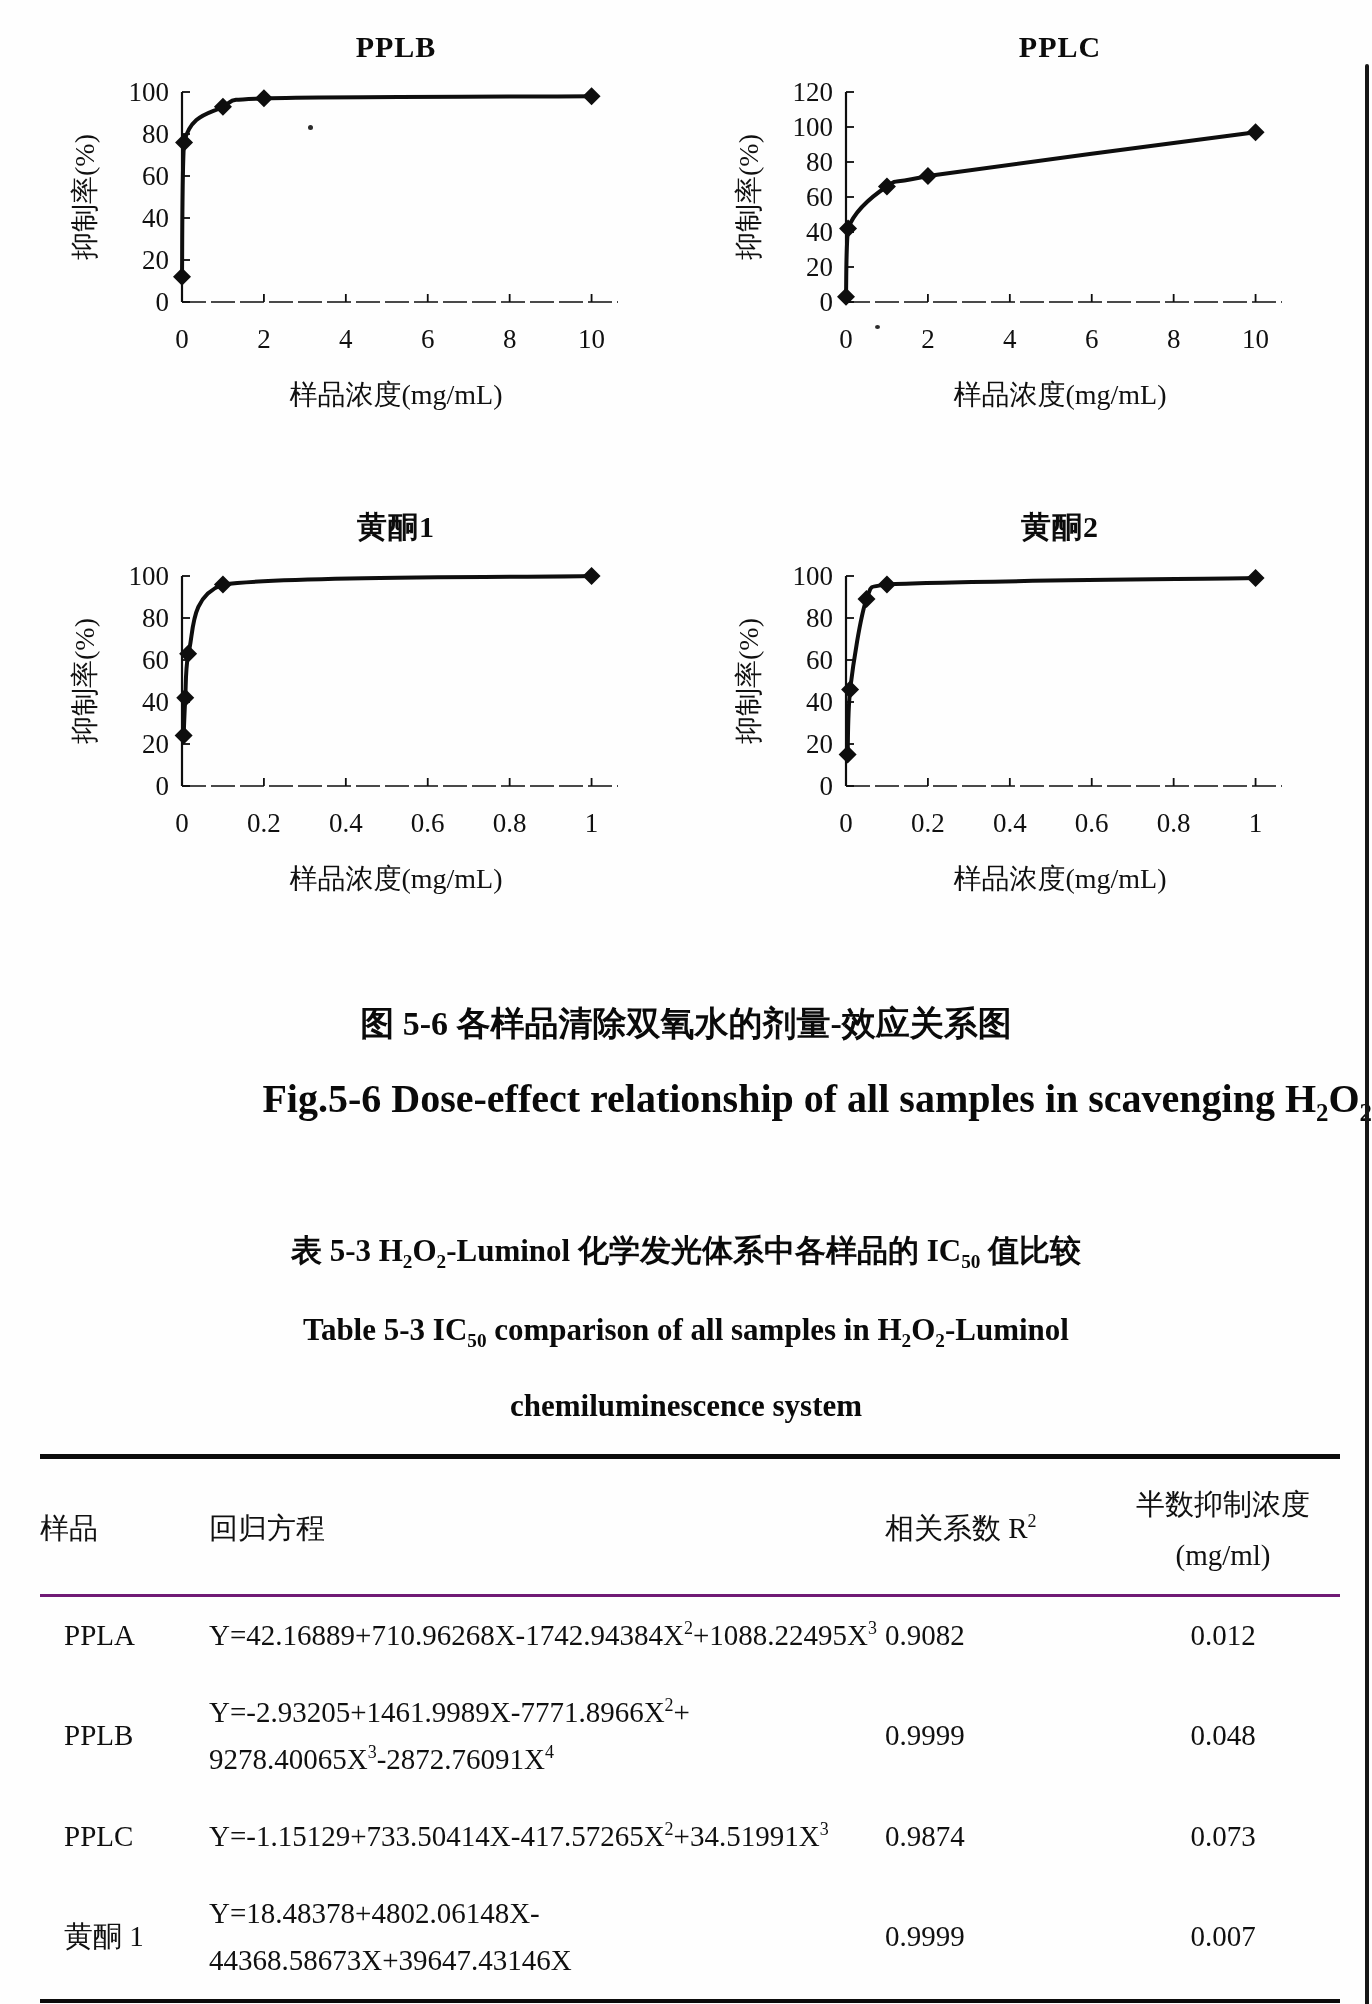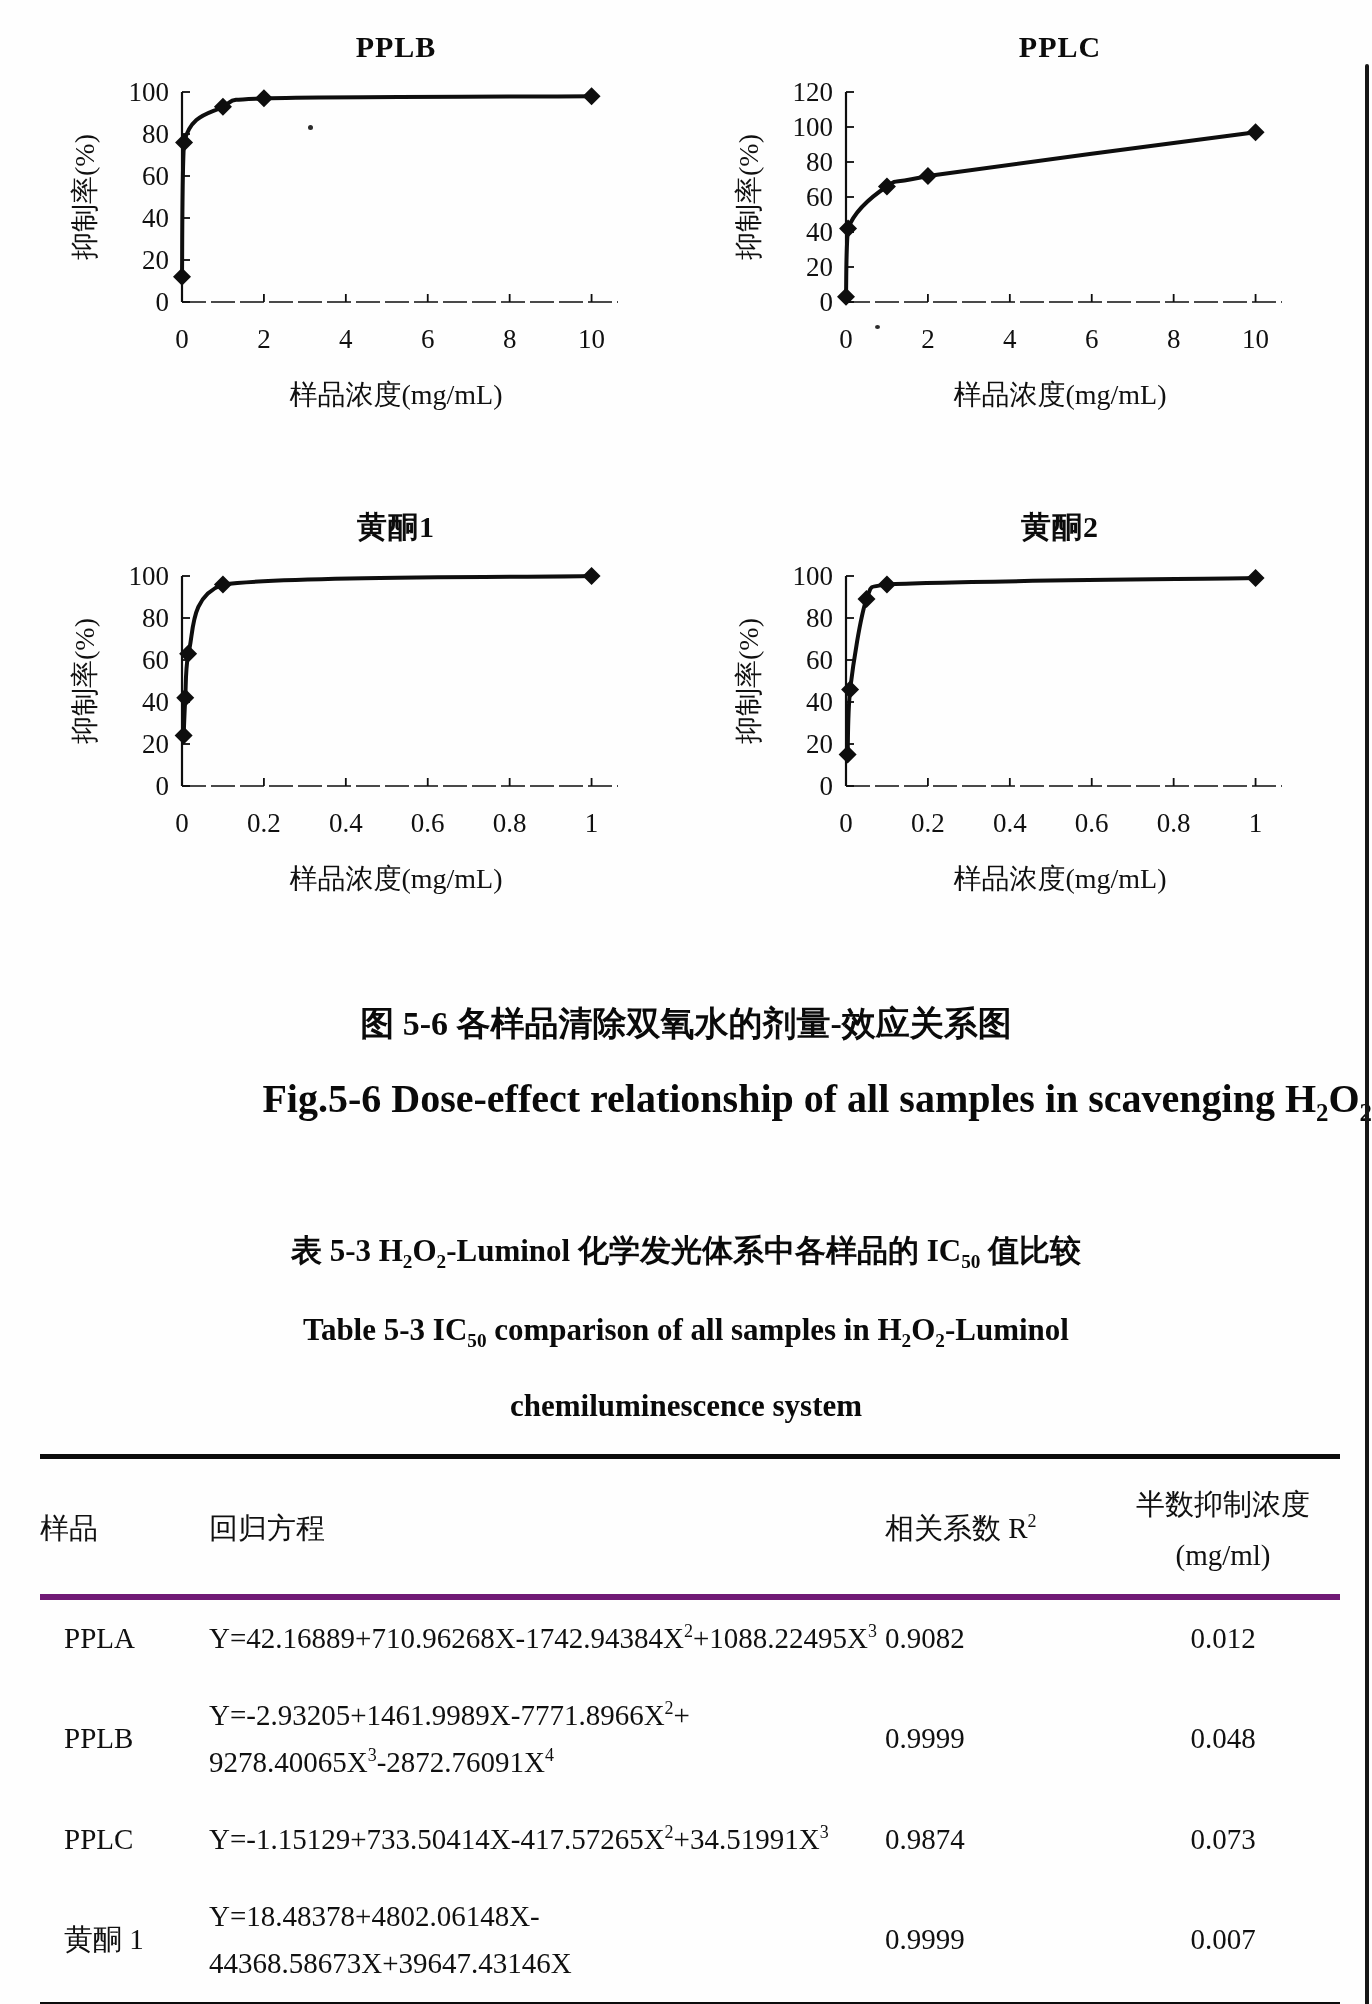--- a/index.html
+++ b/index.html
@@ -41,21 +41,21 @@
   }
   sup{font-size:0.62em;line-height:0;}
   sub{font-size:0.62em;line-height:0;}
 
   
   table.ic-table{
     width:1300px;margin:30px 0 0 40px;border-collapse:collapse;
     border-top:5px solid #0c0c0c;
     border-bottom:11px double #0c0c0c;
   }
-  table.ic-table thead tr{border-bottom:6px solid #701a75;}
+  table.ic-table thead tr{border-bottom:3px solid #701a75;}
   table.ic-table th{
     font-weight:normal;font-size:29px;padding:26px 0 22px 0;vertical-align:middle;color:#101010;
   }
   table.ic-table td{font-size:29px;vertical-align:middle;color:#101010;}
   col.c-sample{width:13%;}
   col.c-eq{width:52%;}
   col.c-r2{width:17%;}
   col.c-ic50{width:18%;}
   .h-sample,.sample-cell{text-align:left;padding-left:24px;}
   .h-eq,.equation-cell{text-align:left;}

